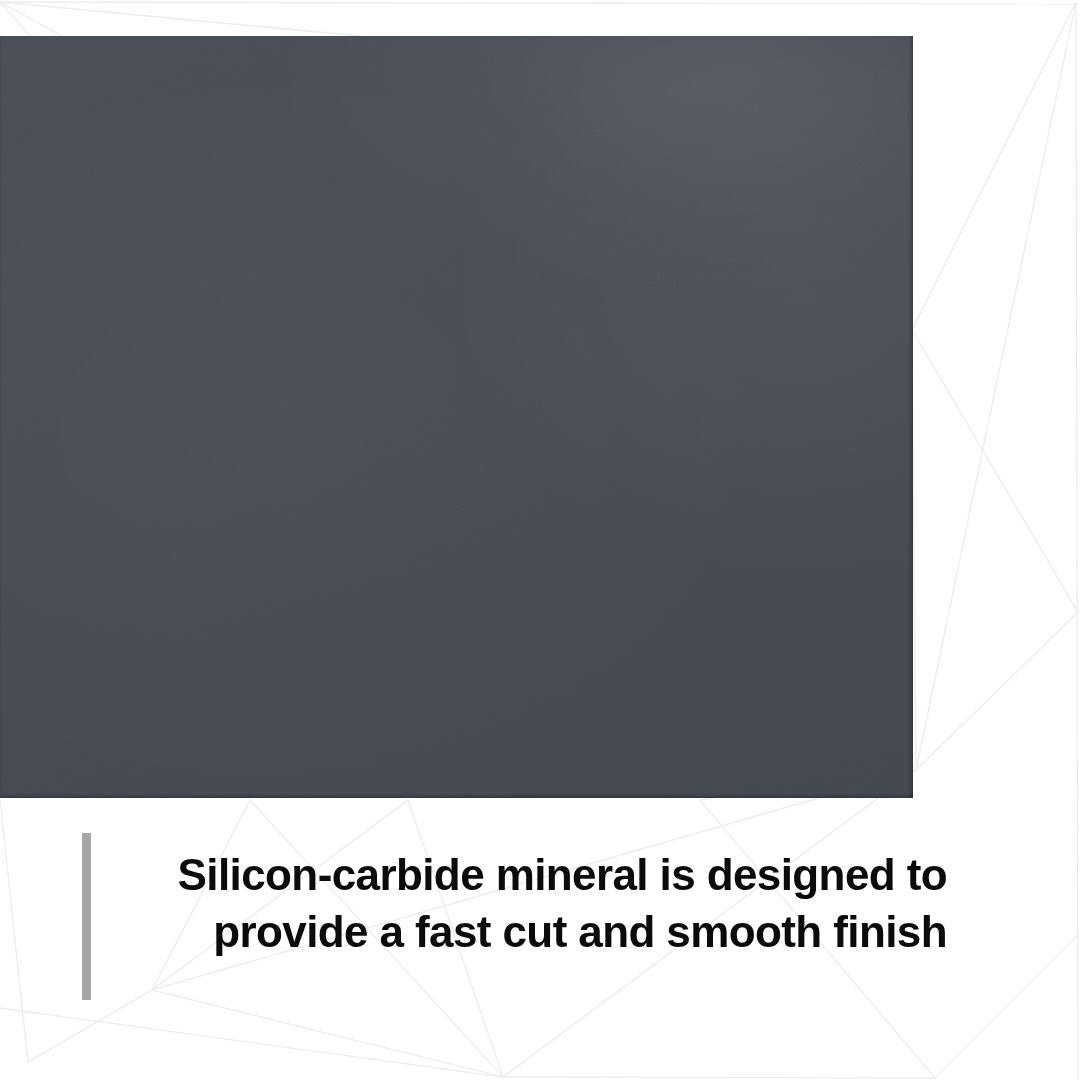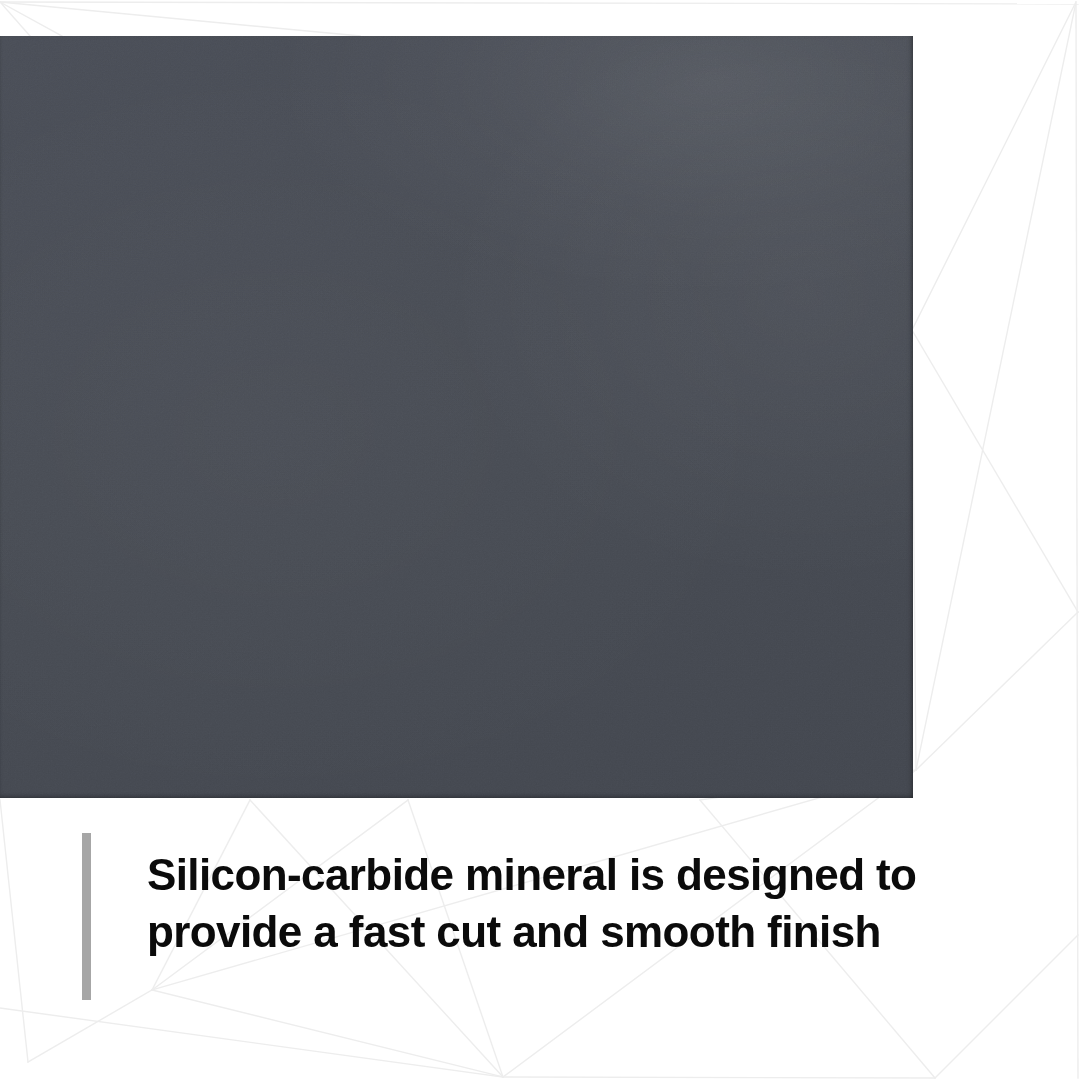--- a/index.html
+++ b/index.html
@@ -10,20 +10,21 @@
   }
   body {
     font-family: "Liberation Sans", sans-serif;
   }
   #card {
     position: relative;
     width: 1080px;
     height: 1080px;
     background: #ffffff;
     overflow: hidden;
+    text-align: right;
   }
   
   #bg-polygons {
     position: absolute;
     left: 0; top: 0;
     width: 1080px;
     height: 1080px;
     z-index: 0;
     pointer-events: none;
   }

